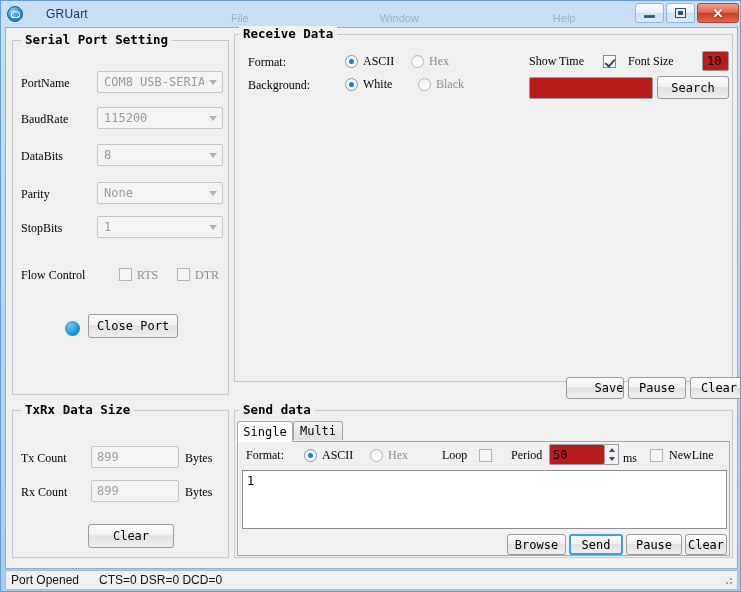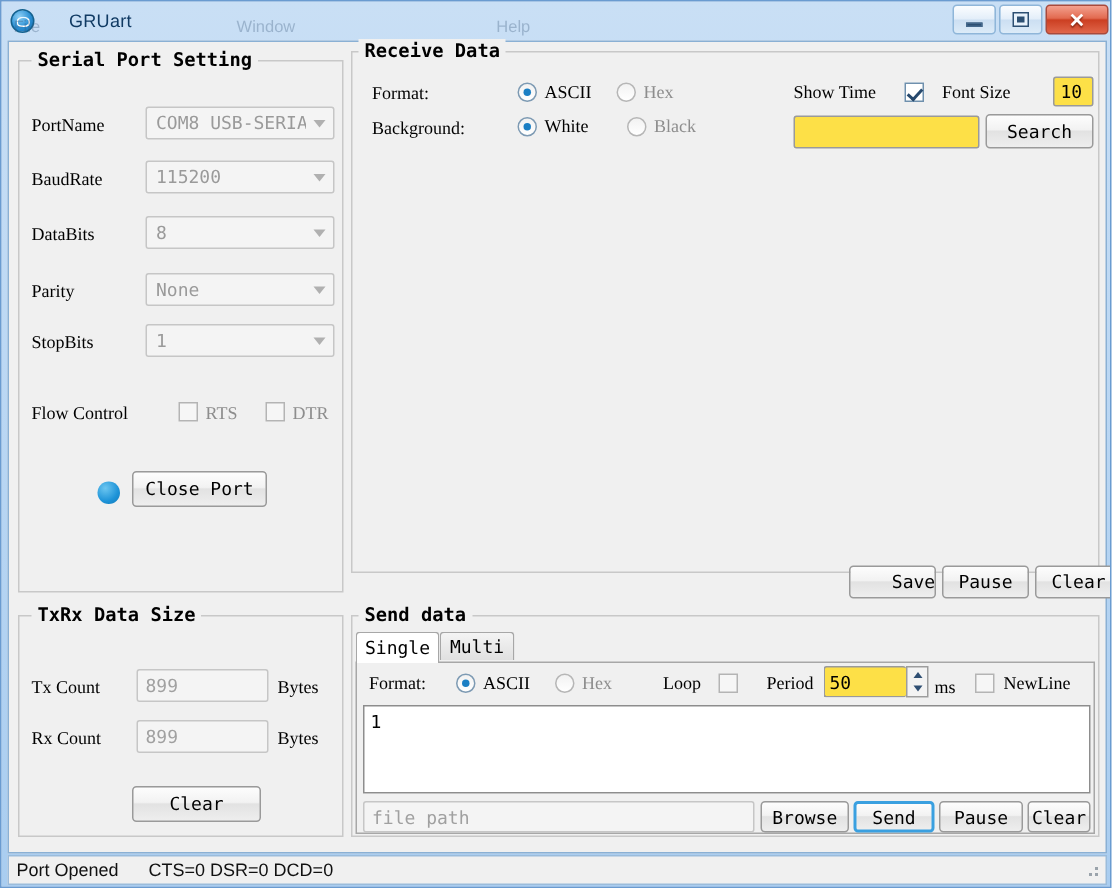--- a/index.html
+++ b/index.html
@@ -74,21 +74,21 @@
     position:absolute; left:0; top:8px; width:741px; height:18px;
     display:flex; align-items:center;
   }
   .menu-item{
     font-family:"Liberation Sans","DejaVu Sans",sans-serif;
     font-size:11px;
     color:rgba(60,90,125,0.33);
     padding:0 8px;
     cursor:default;
   }
-  .menu-file{ }
+  .menu-file{ margin-left:222px; }
   .menu-window{ margin-left:115px; }
   .menu-help{ margin-left:118px; }
 
   
   .client{
     position:absolute; left:4px; top:26px;
     width:733px; height:542px;
     background:#f0f0f0;
     border:1px solid #8ab0d4;
     box-sizing:border-box;
@@ -133,21 +133,21 @@
     border-top:5px solid #b0b0b0;
   }
   
   .tfield{
     position:absolute; height:22px; box-sizing:border-box;
     border:1px solid #c6c6c6; background:#f4f4f4; border-radius:2px;
     display:flex; align-items:center; padding-left:5px;
     font-family:"DejaVu Sans Mono","Liberation Mono",monospace;
     font-size:12px; color:#a0a0a0;
   }
-  .tfield.enabled{ background:#fde047; border:1px solid #9a9a9a; color:#000; }
+  .tfield.enabled{ background:#b91c1c; border:1px solid #9a9a9a; color:#000; }
   
   .btn{
     position:absolute; box-sizing:border-box;
     border:1px solid #9a9a9a; border-radius:3px;
     background:linear-gradient(180deg,#fdfdfd 0%,#f2f2f2 45%,#e2e2e2 50%,#eeeeee 100%);
     display:flex; align-items:center; justify-content:center;
     font-family:"DejaVu Sans Mono","Liberation Mono",monospace;
     font-size:12px; color:#000; cursor:default;
   }
   .btn.focus{
@@ -386,21 +386,20 @@
               <i class="dn"></i>
             </div>
         </div>
         <div class="lbl" style="position:absolute;left:385px;top:9px;">ms</div>
 
         <span class="cbox" style="position:absolute;left:412px;top:7px;"></span>
         <div class="lbl" style="position:absolute;left:431px;top:6px;">NewLine</div>
 
         <div class="ta" style="left:4px;top:28px;width:485px;height:59px;">1</div>
 
-        <div class="tfield" style="left:4px;top:92px;width:261px;height:21px;">file path</div>
         <div class="btn" style="left:269px;top:92px;width:59px;height:21px;">Browse</div>
         <div class="btn focus" style="left:331px;top:92px;width:54px;height:21px;">Send</div>
         <div class="btn" style="left:388px;top:92px;width:56px;height:21px;">Pause</div>
         <div class="btn" style="left:447px;top:92px;width:42px;height:21px;">Clear</div>
       </div>
     </div>
 
   </div>
 
   <div class="statusbar">

